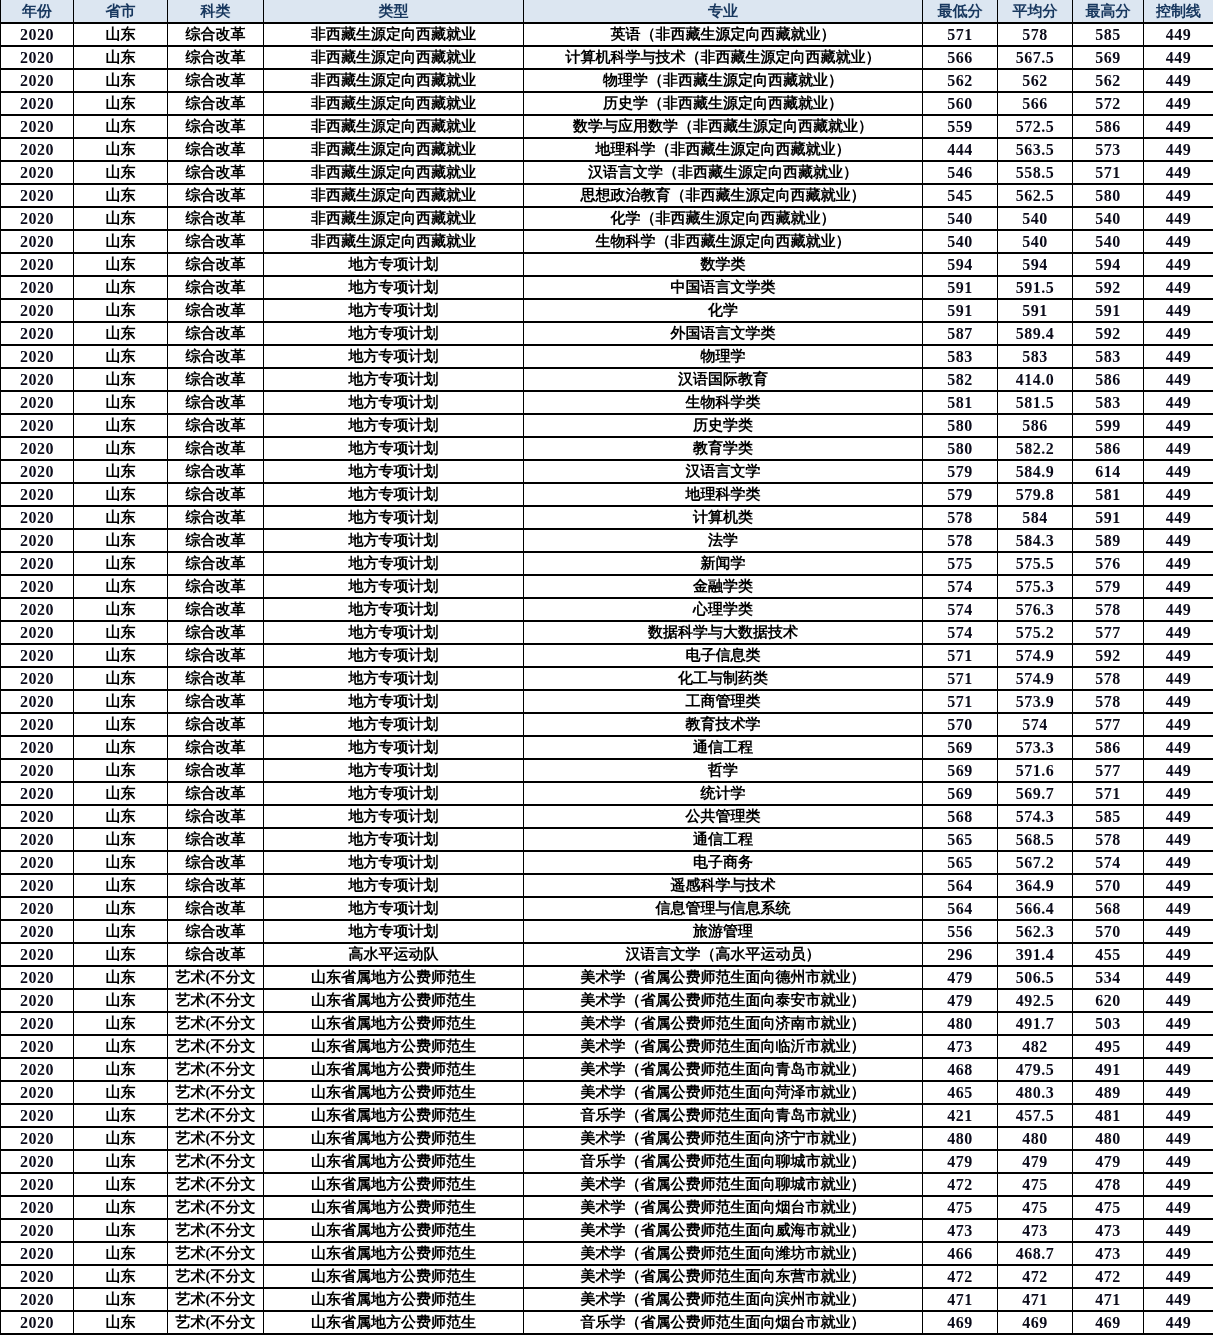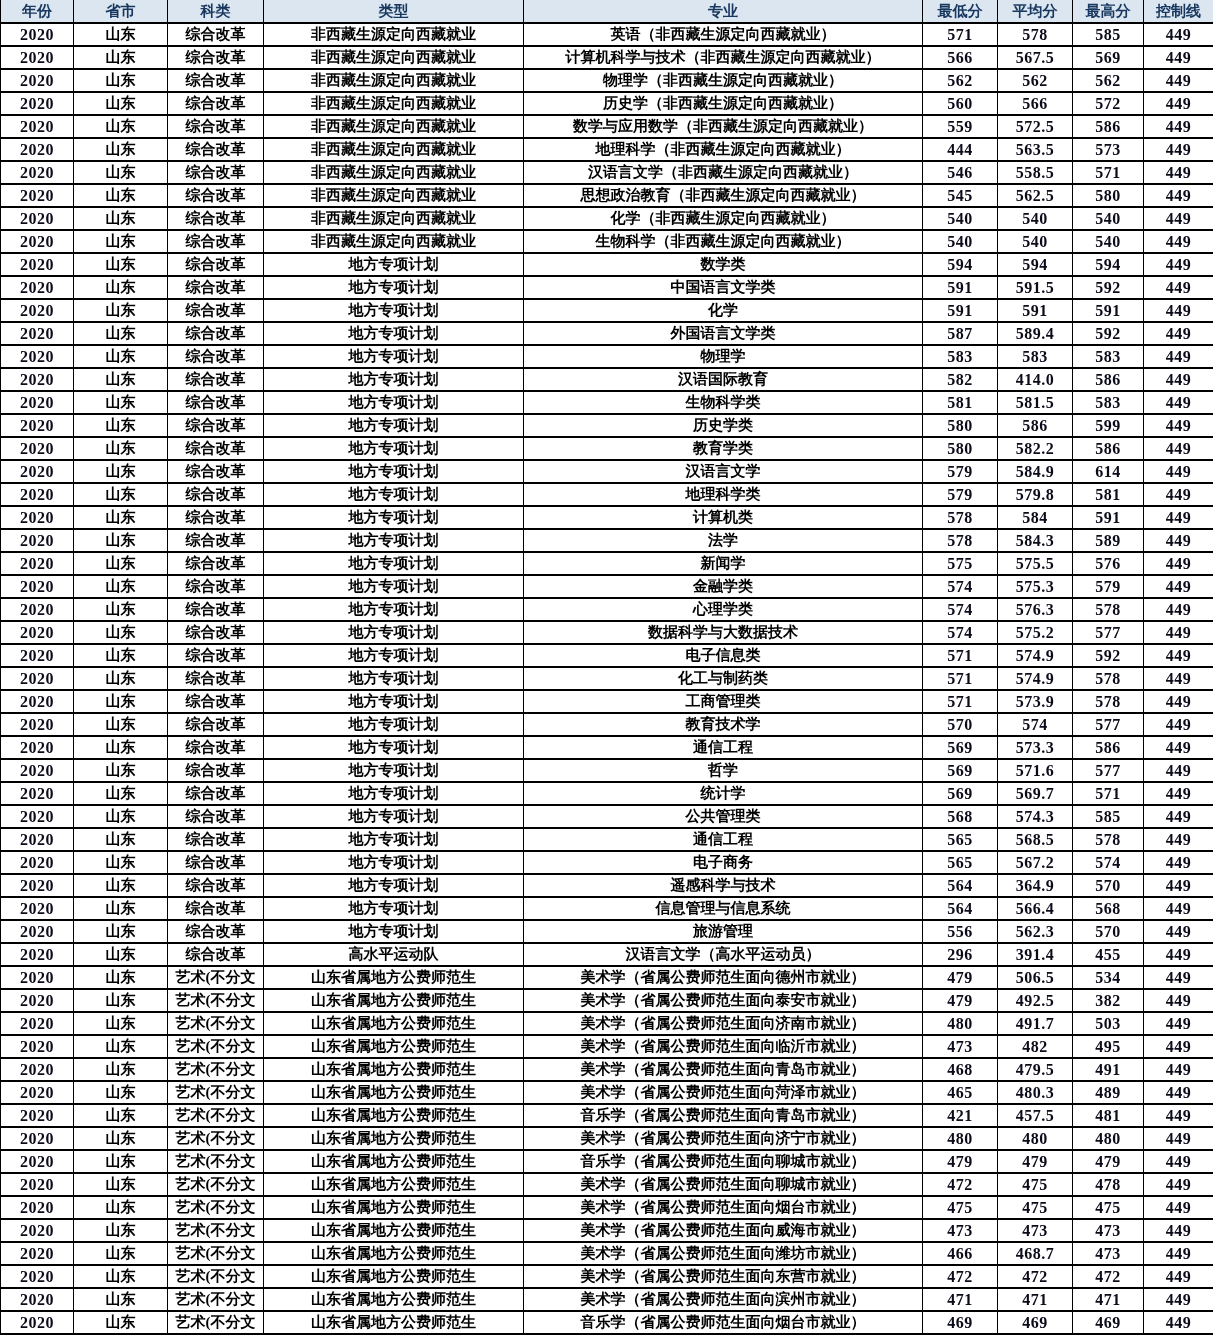--- a/index.html
+++ b/index.html
@@ -523,21 +523,21 @@
         <td class="num">449</td>
       </tr>
       <tr>
         <td class="num">2020</td>
         <td>山东</td>
         <td>艺术(不分文</td>
         <td>山东省属地方公费师范生</td>
         <td>美术学（省属公费师范生面向泰安市就业）</td>
         <td class="num">479</td>
         <td class="num">492.5</td>
-        <td class="num">382</td>
+        <td class="num">620</td>
         <td class="num">449</td>
       </tr>
       <tr>
         <td class="num">2020</td>
         <td>山东</td>
         <td>艺术(不分文</td>
         <td>山东省属地方公费师范生</td>
         <td>美术学（省属公费师范生面向济南市就业）</td>
         <td class="num">480</td>
         <td class="num">491.7</td>

